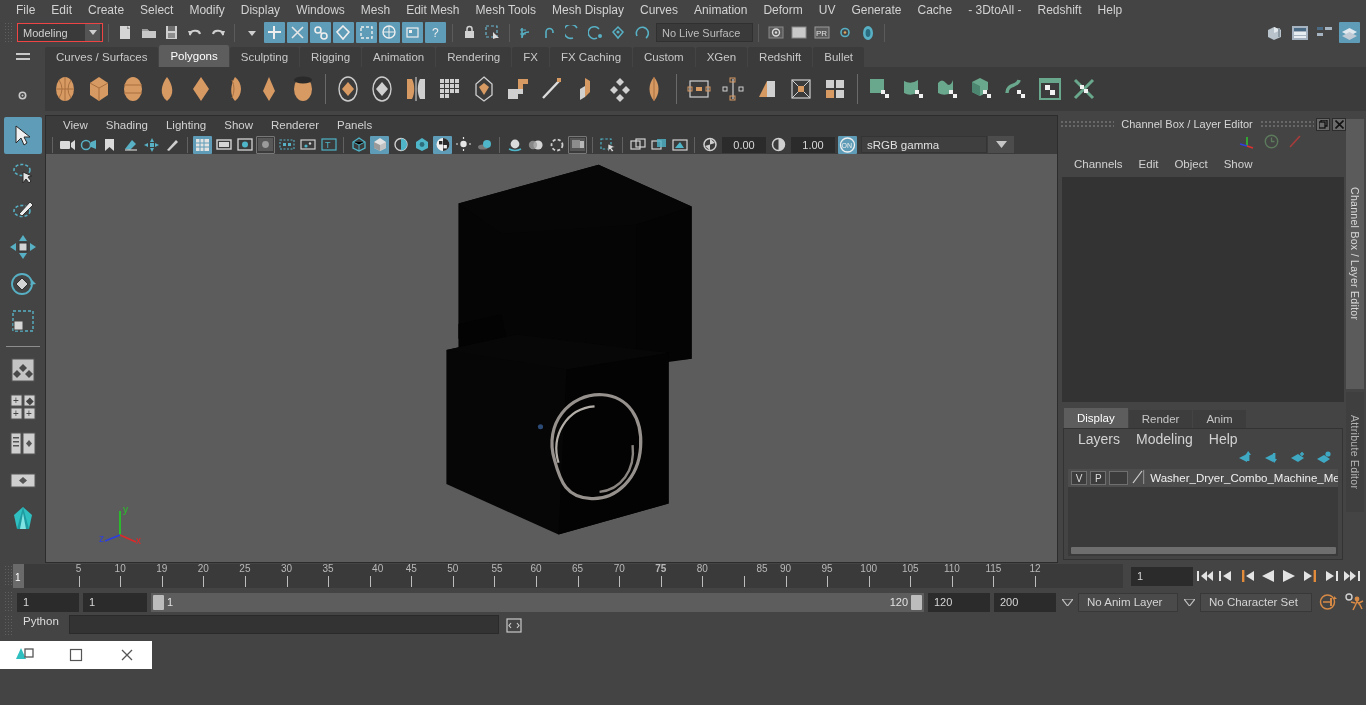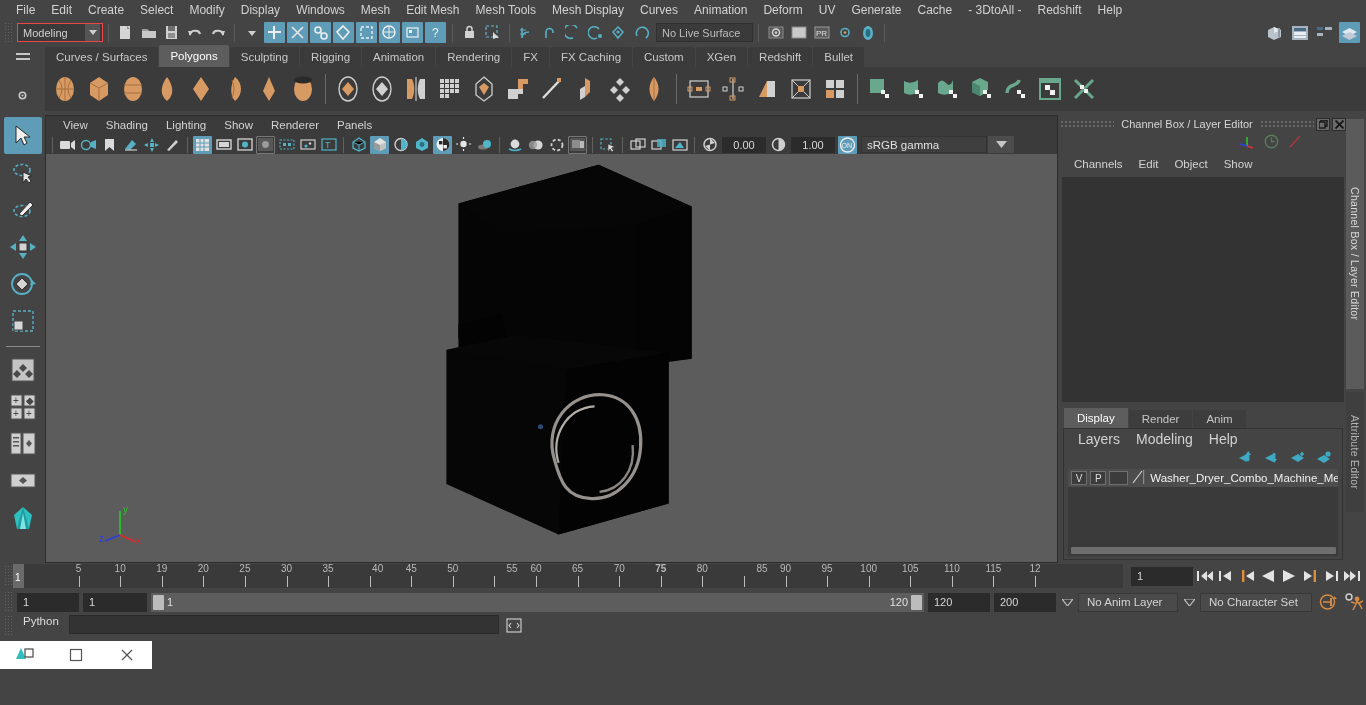--- a/index.html
+++ b/index.html
@@ -1207,21 +1207,21 @@
           <div class="ticklbl" style="left: 273.512px;">30</div>
           <div class="tick" style="left: 315.098px;"></div>
           <div class="ticklbl" style="left: 315.098px;">35</div>
           <div class="tick" style="left: 356.683px;"></div>
           <div class="ticklbl" style="left: 356.683px; margin-left: 8px;">40</div>
           <div class="tick" style="left: 398.268px;"></div>
           <div class="ticklbl" style="left: 398.268px;">45</div>
           <div class="tick" style="left: 439.854px;"></div>
           <div class="ticklbl" style="left: 439.854px;">50</div>
           <div class="tick" style="left: 481.439px;"></div>
-          <div class="ticklbl" style="left: 499px;">55</div>
+          <div class="ticklbl" style="left: 484px;">55</div>
           <div class="tick" style="left: 523.024px;"></div>
           <div class="ticklbl" style="left: 523.024px;">60</div>
           <div class="tick" style="left: 564.61px;"></div>
           <div class="ticklbl" style="left: 564.61px;">65</div>
           <div class="tick" style="left: 606.195px;"></div>
           <div class="ticklbl" style="left: 606.195px;">70</div>
           <div class="tick" style="left: 647.78px;"></div>
           <div class="ticklbl" style="left: 647.78px; font-weight: bold;">75</div>
           <div class="tick" style="left: 689.366px;"></div>
           <div class="ticklbl" style="left: 689.366px;">80</div>

